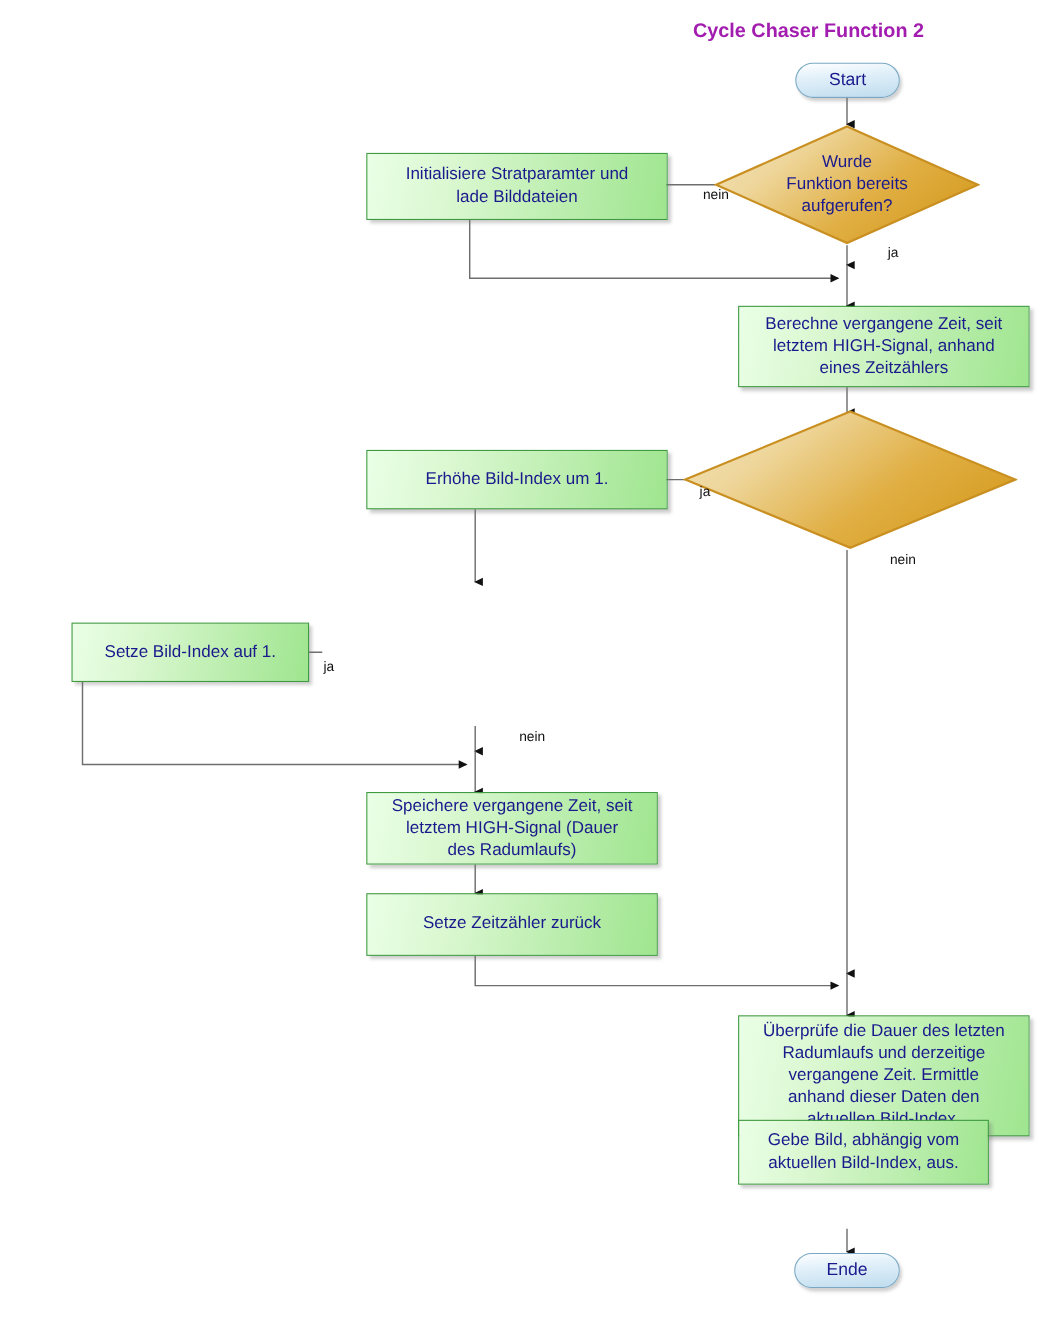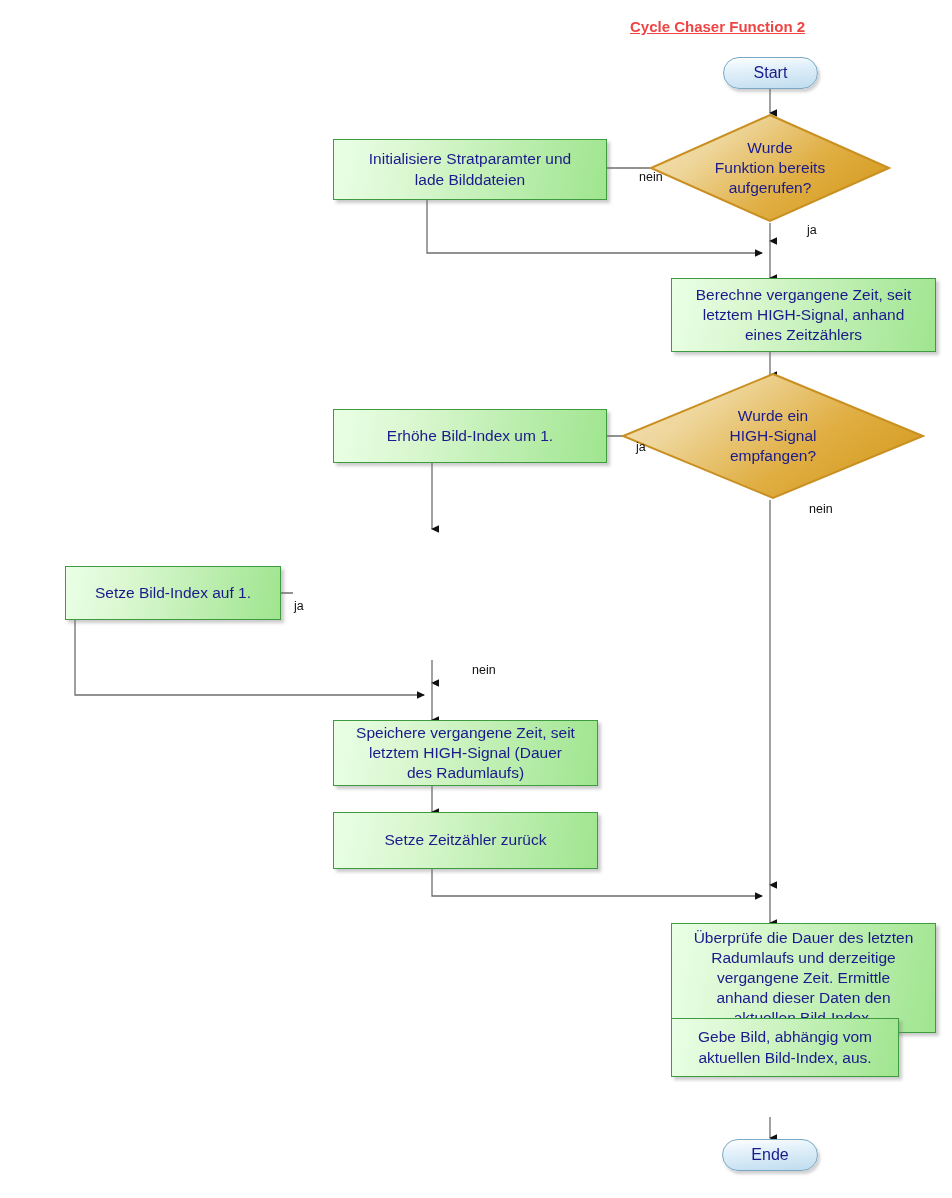--- a/index.html
+++ b/index.html
@@ -77,26 +77,25 @@
     color: #111111;
     font-size: 12.5px;
     line-height: 1;
     white-space: nowrap;
     z-index: 4;
     padding-left: 32px;
   }
   
   #diagram-title {
     position: absolute;
-    color: #ef4444;
-    font-size: 15px;
+    color: #a21caf;
+    font-size: 18px;
     font-weight: bold;
     white-space: nowrap;
     z-index: 4;
-    text-decoration: underline;
   }
 </style>
 </head>
 <body>
 
 <div id="flowchart-canvas">
 
   <svg id="edge-layer" viewBox="0 0 952 1198" width="952" height="1198" xmlns="http://www.w3.org/2000/svg">
     <defs>
       <marker id="arrow-down" markerWidth="10" markerHeight="10" refX="5" refY="8" orient="auto" markerUnits="userSpaceOnUse">
@@ -191,21 +190,20 @@
   </div>
 
   <div class="node process" style="left:638px; top:278px; width:265px; height:74px;">
     <span>Berechne vergangene Zeit, seit<br>letztem HIGH-Signal, anhand<br>eines Zeitzählers</span>
   </div>
 
   <div class="node decision" style="left:621px; top:372px; width:304px; height:128px;">
     <svg class="diamond-shape" viewBox="0 0 304 128" preserveAspectRatio="none">
       <polygon points="152,2 302,64 152,126 2,64" fill="url(#diamond-grad)" stroke="#c98f20" stroke-width="2"></polygon>
     </svg>
-    <span class="decision-label">Wurde ein<br>HIGH-Signal<br>empfangen?</span>
   </div>
 
   <div class="node process" style="left:300px; top:409px; width:274px; height:54px;">
     <span>Erhöhe Bild-Index um 1.</span>
   </div>
 
 
   <div class="node process" style="left:32px; top:566px; width:216px; height:54px;">
     <span>Setze Bild-Index auf 1.</span>
   </div>

